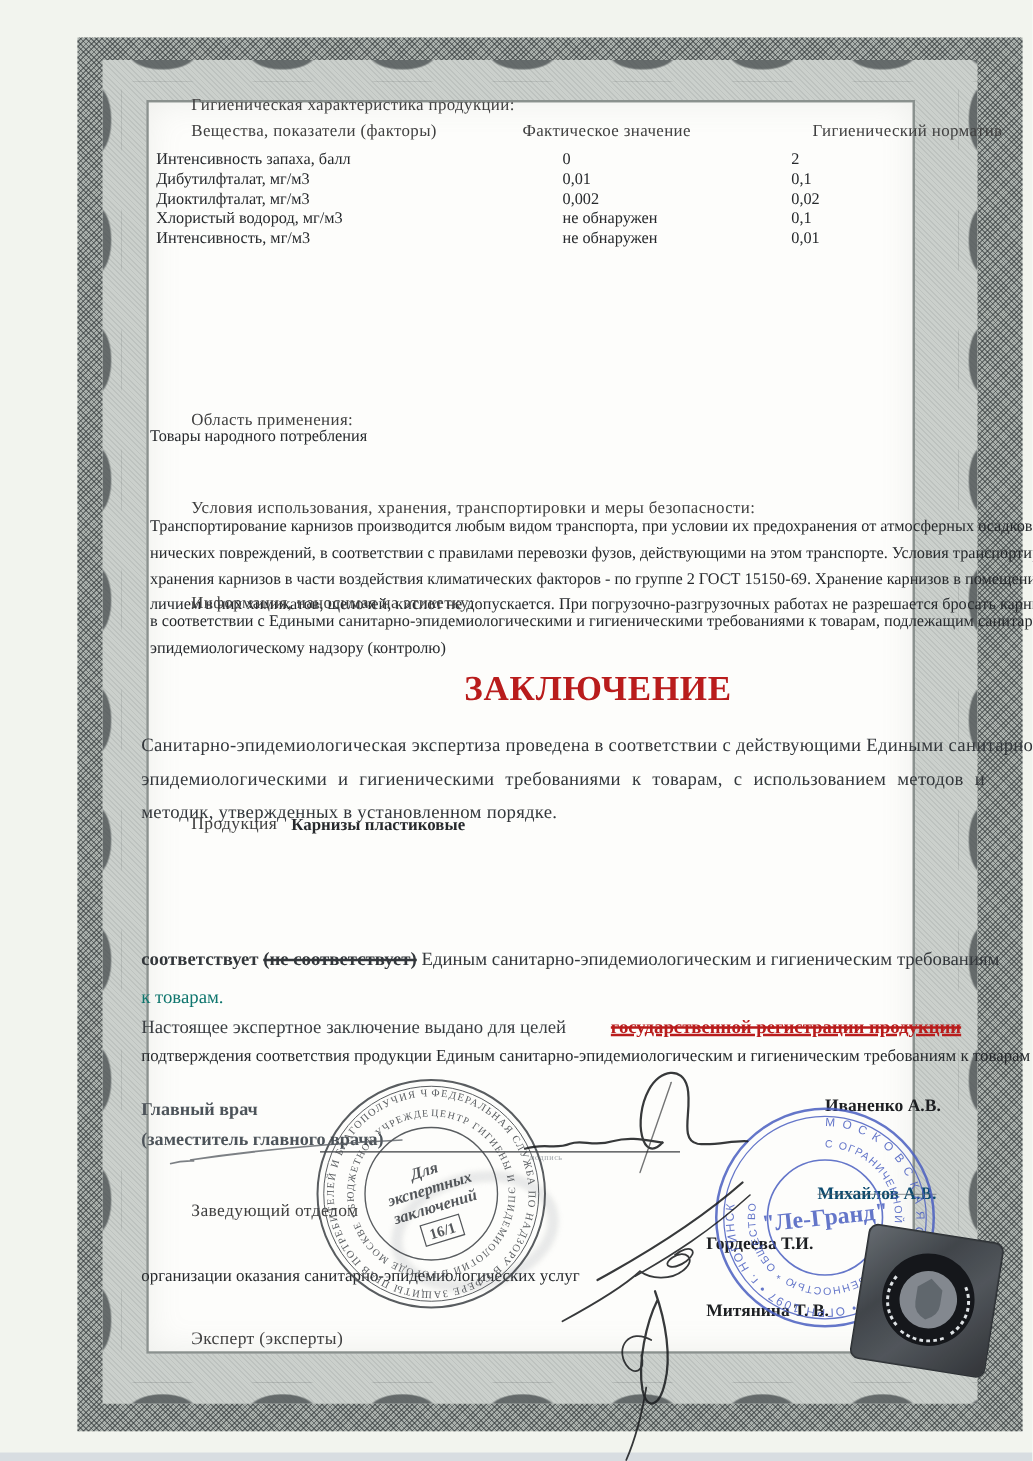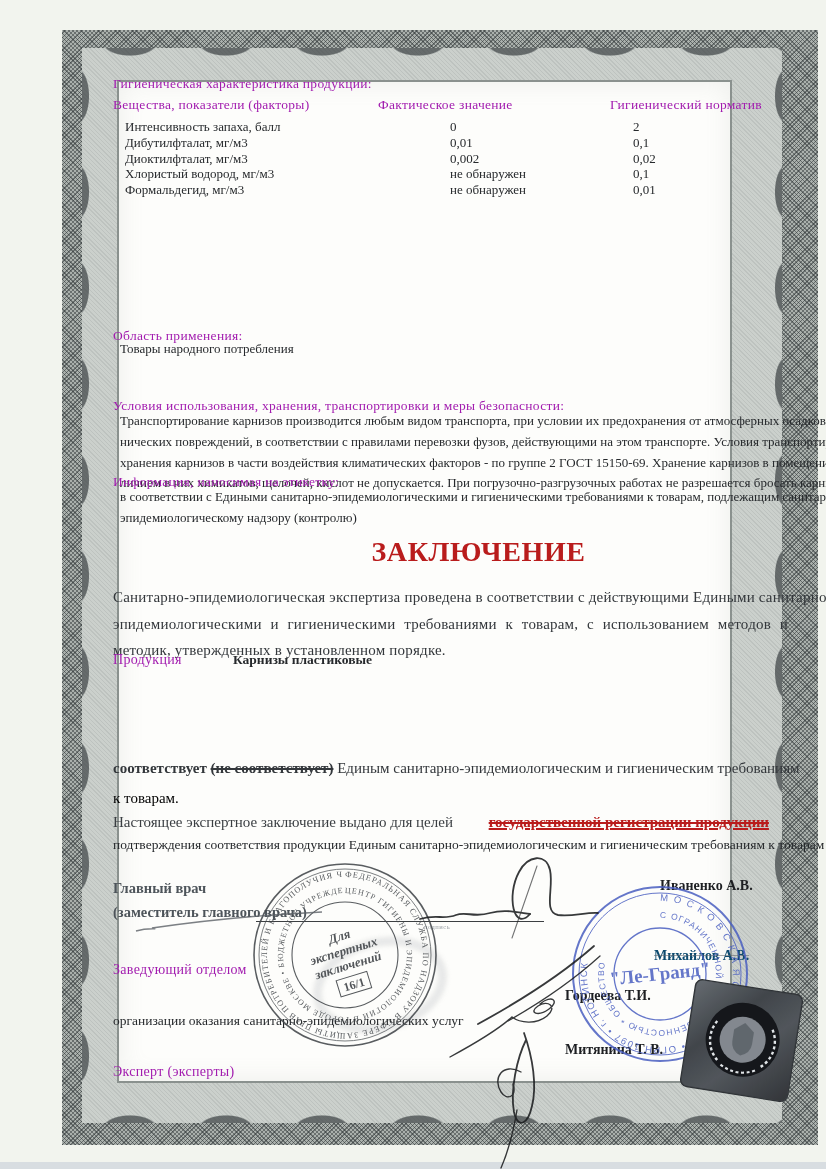--- a/index.html
+++ b/index.html
@@ -38,21 +38,21 @@
     background-image:radial-gradient(ellipse 20px 46px at 130% 50%, rgba(62,68,70,.72) 0 55%, rgba(62,68,70,0) 60%);
     background-size:15px 96px;}
   .paper{
     position:absolute;left:35px;top:32px;right:50px;bottom:40px;
     background:#fdfdfb;border:2px solid #8a918e;
     box-shadow: inset 0 0 26px rgba(140,146,142,.14);
   }
   
   .content{position:absolute;left:113px;top:0;width:675px;height:1169px;z-index:3;color:#26292c;}
   .abs{position:absolute;}
-  .lbl{color:#a21caf;letter-spacing:.3px;}
+  .lbl{color:#404040;letter-spacing:.3px;margin-left:40px;}
   .sz13{font-size:13px;}
   .sz135{font-size:13.5px;}
   .sz14{font-size:14px;}
   .nowrap{white-space:nowrap;}
   .just{white-space:nowrap;text-align:justify;text-align-last:justify;}
   .line{line-height:20.8px;}
   
   .t-head span{position:absolute;white-space:nowrap;}
   .t-row{position:relative;height:15.8px;}
   .t-row span{position:absolute;white-space:nowrap;font-size:13px;}
@@ -119,21 +119,21 @@
       <span class="c-name">Диоктилфталат, мг/м3</span>
       <span class="c-val">0,002</span>
       <span class="c-norm">0,02</span>
     </div>
     <div class="t-row">
       <span class="c-name">Хлористый водород, мг/м3</span>
       <span class="c-val">не обнаружен</span>
       <span class="c-norm">0,1</span>
     </div>
     <div class="t-row">
-      <span class="c-name">Формальдегид, мг/м3</span>
+      <span class="c-name">Интенсивность, мг/м3</span>
       <span class="c-val">не обнаружен</span>
       <span class="c-norm">0,01</span>
     </div>
   </div>
 
   <div class="abs lbl sz135 nowrap" style="left:0;top:328px;">Область применения:</div>
   <div class="abs sz13 nowrap" style="left:7px;top:341px;">Товары народного потребления</div>
 
   <div class="abs lbl sz135 nowrap" style="left:0;top:398px;">Условия использования, хранения, транспортировки и меры безопасности:</div>
   <div class="abs" style="left:7px;top:411px;width:668px;">
@@ -154,21 +154,21 @@
     <div class="concl-line just">Санитарно-эпидемиологическая экспертиза проведена в соответствии с действующими Едиными санитарно-</div>
     <div class="concl-line just">эпидемиологическими и гигиеническими требованиями к товарам, с использованием методов и</div>
     <div class="concl-line nowrap">методик,  утвержденных в установленном порядке.</div>
   </div>
   <div class="abs lbl sz14 nowrap" style="left:0;top:652px;">Продукция</div>
   <div class="abs sz135 nowrap" style="left:120px;top:652px;font-weight:600;">Карнизы пластиковые</div>
 
   <div class="abs nowrap" style="left:0;top:760px;font-size:15px;color:#33373b;">
     <span class="bold">соответствует </span><span class="bold struck">(не соответствует)</span><span> Единым санитарно-эпидемиологическим и гигиеническим требованиям</span>
   </div>
-  <div class="abs nowrap" style="left:0;top:790px;font-size:15px;color:#000000;">к товарам.</div>
+  <div class="abs nowrap" style="left:0;top:790px;font-size:15px;color:#0f766e;">к товарам.</div>
 
   <div class="abs nowrap" style="left:0;top:814px;font-size:15px;color:#3a3e42;">
     <span>Настоящее экспертное заключение выдано для целей</span>
     <span class="struck-u" style="color:#b91c1c;margin-left:32px;">государственной регистрации продукции</span>
   </div>
   <div class="abs sz135 nowrap" style="left:0;top:837px;">подтверждения соответствия продукции Единым санитарно-эпидемиологическим и гигиеническим требованиям к товарам</div>
 
   <div class="abs bold nowrap" style="left:0;top:880px;font-size:14.5px;color:#4d545a;">Главный врач</div>
   <div class="abs bold nowrap" style="left:0;top:904px;font-size:14.5px;color:#4d545a;">(заместитель главного врача)</div>
   <div class="abs" style="left:143px;top:921px;width:288px;border-top:1px solid #3c3f42;"></div>

